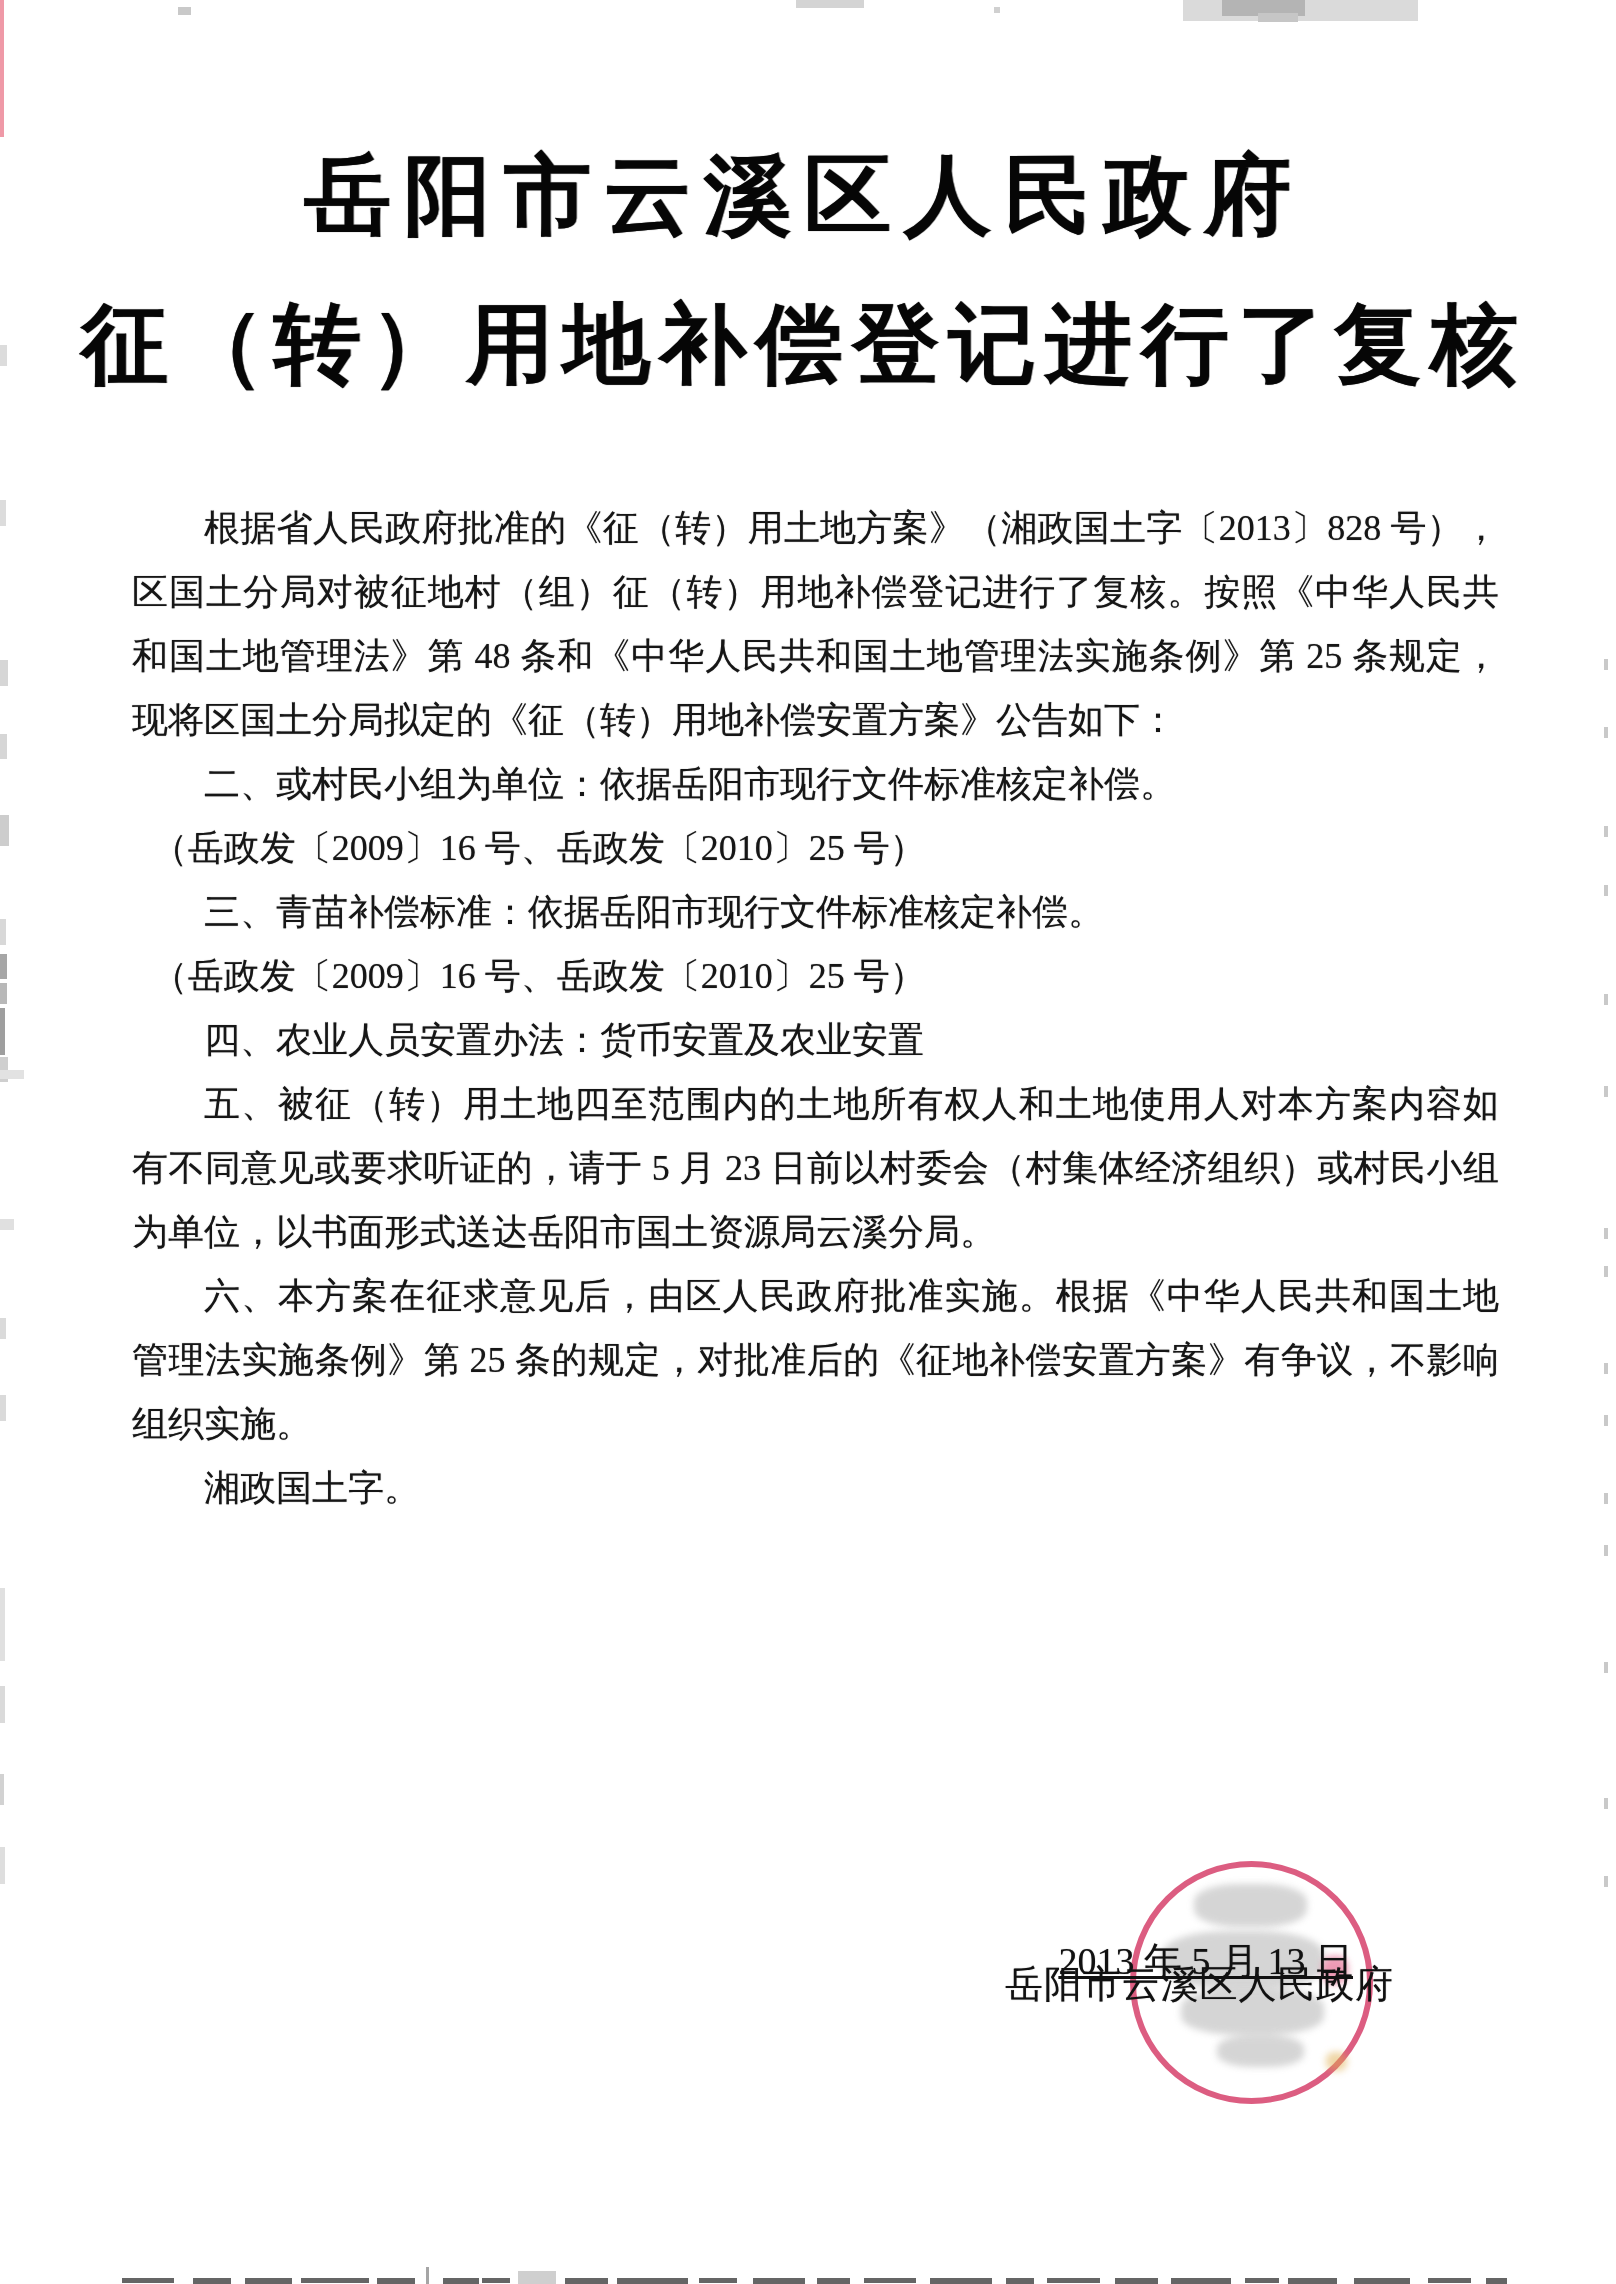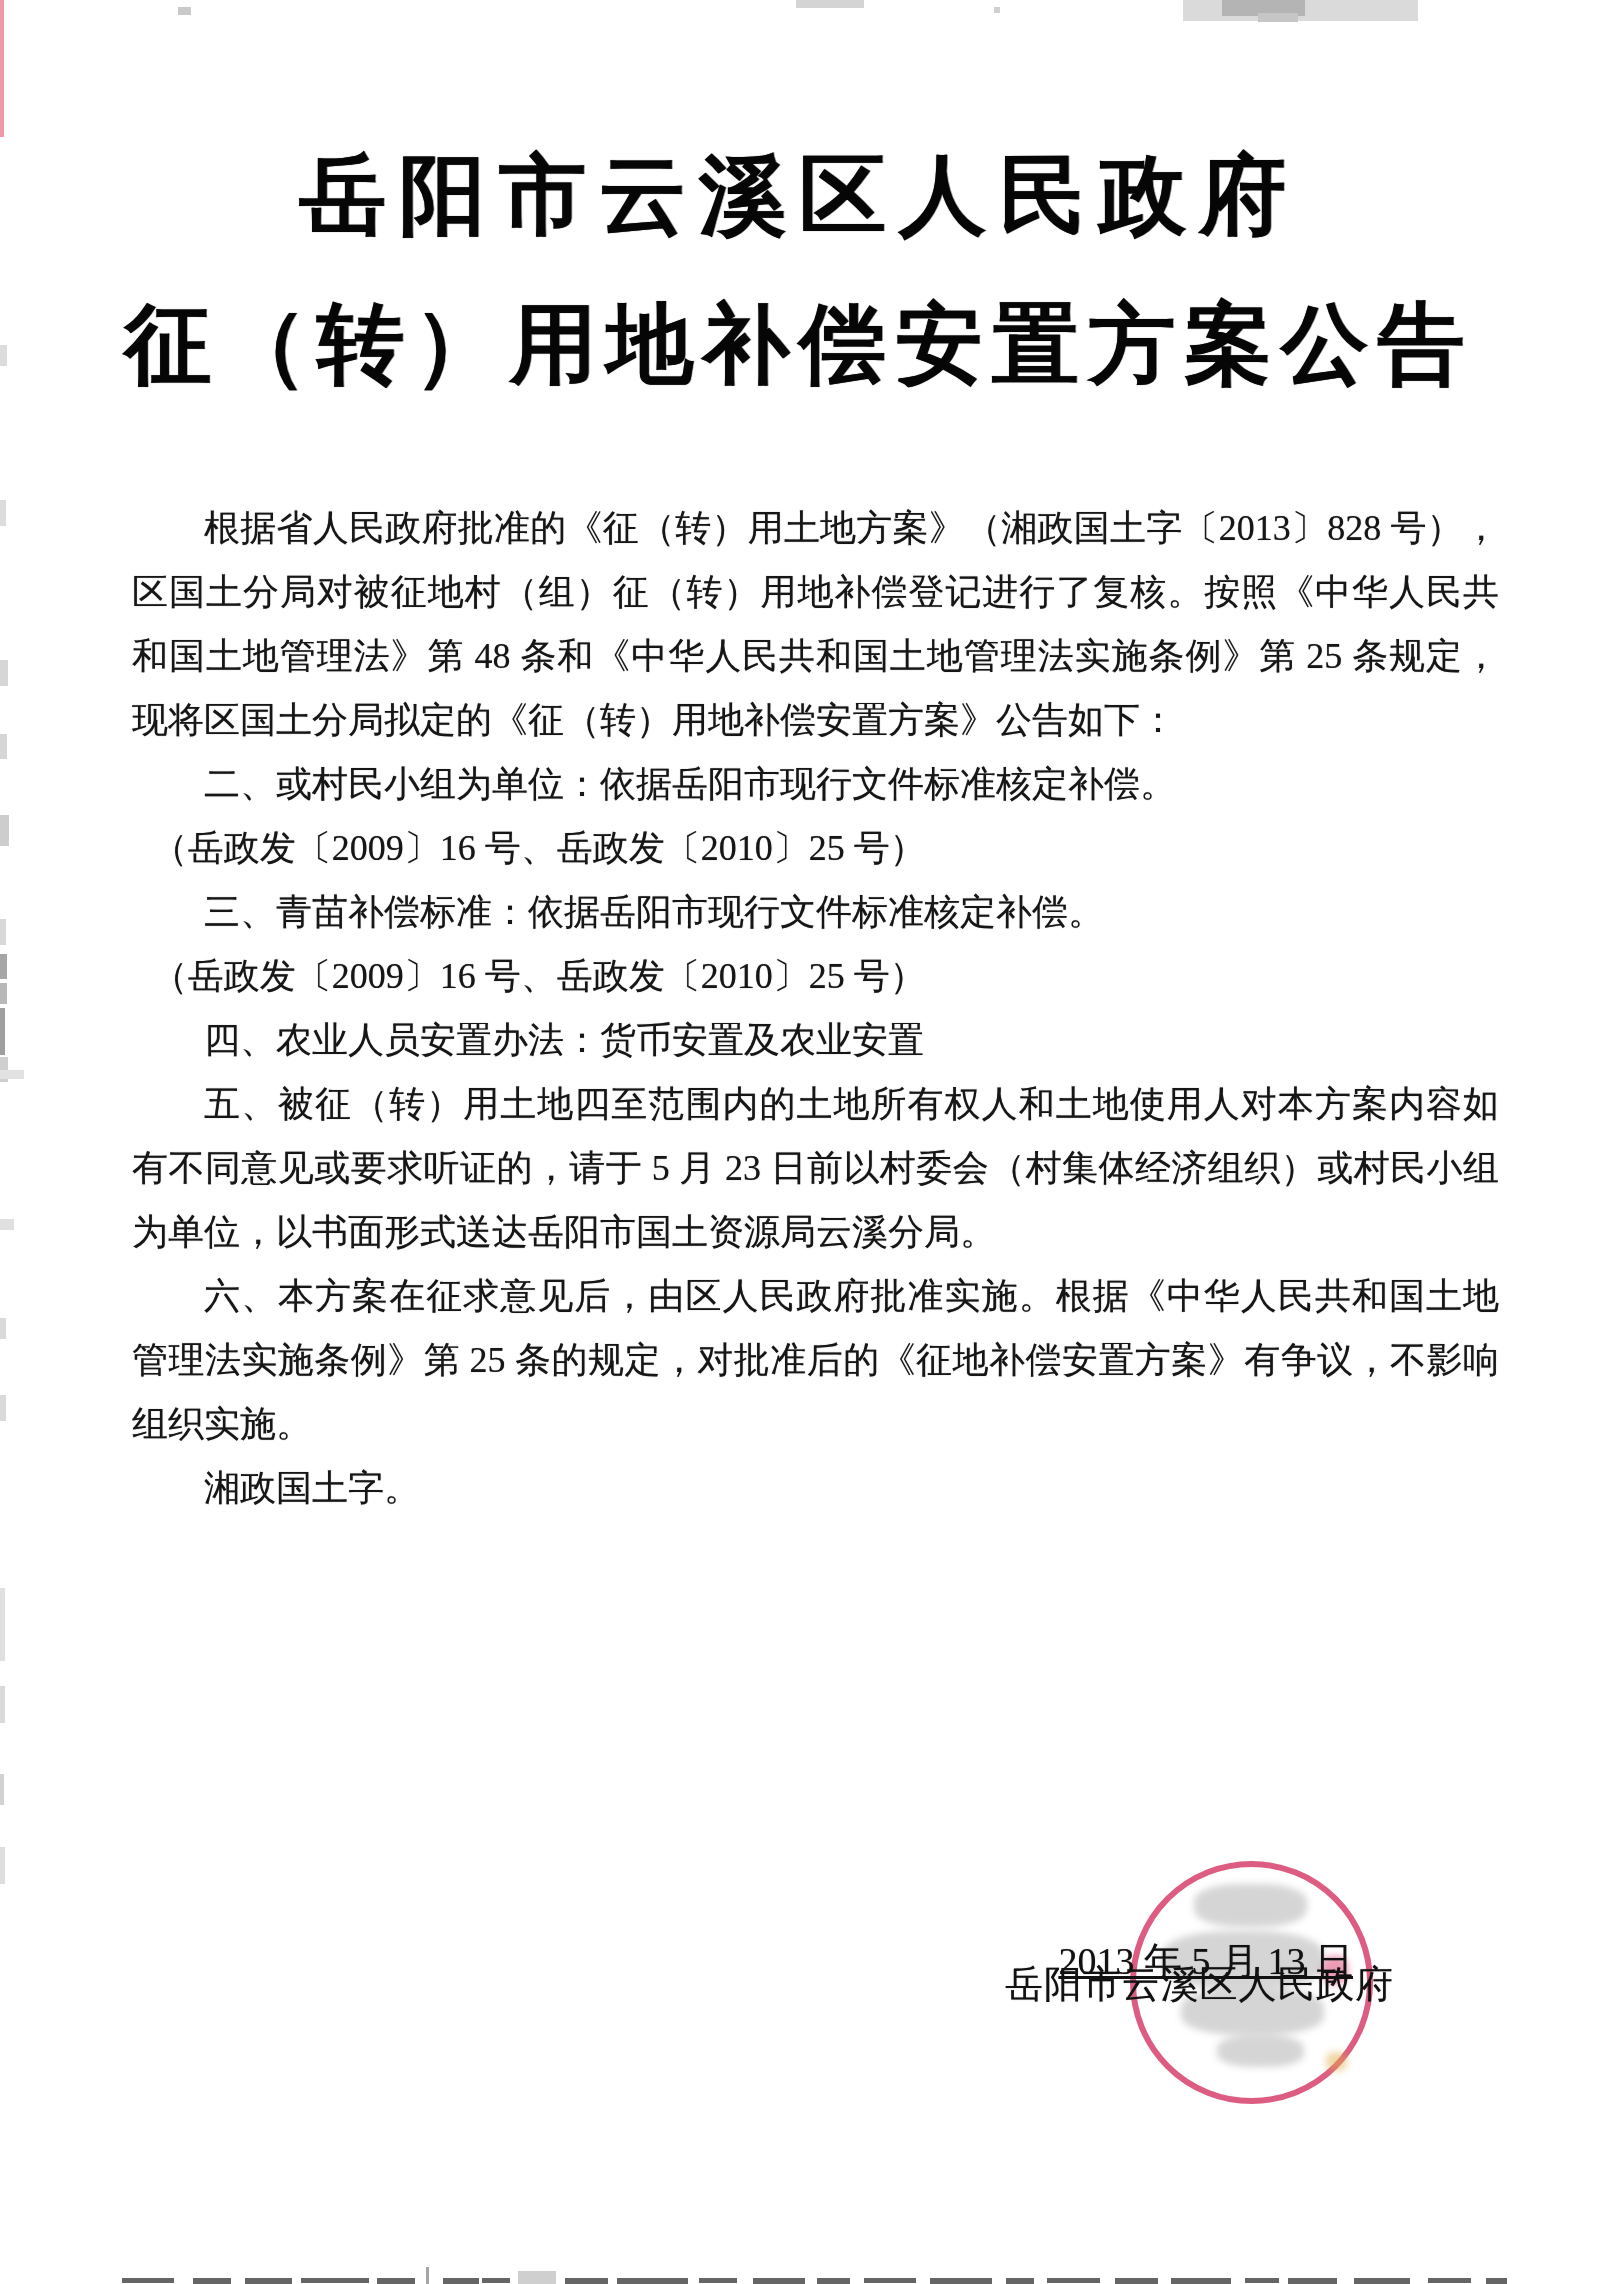--- a/index.html
+++ b/index.html
@@ -6,20 +6,21 @@
     margin: 0; padding: 0; background: #ffffff;
   }
   .page {
     position: relative;
     width: 1598px;
     height: 2284px;
     background: #ffffff;
     overflow: hidden;
     font-family: "Liberation Serif", "DejaVu Serif", serif;
     color: #161616;
+    padding-left: 10px;
   }
   .title {
     position: absolute;
     left: 0;
     width: 100%;
     text-align: center;
     font-weight: bold;
     color: #060606;
     white-space: nowrap;
     z-index: 2;
@@ -72,21 +73,21 @@
     border-radius: 40%;
   }
   .af { position: absolute; z-index: 4; }
 </style>
 </head>
 <body>
 
 <div class="page">
 
   <div class="title t1">岳阳市云溪区人民政府</div>
-  <div class="title t2">征（转）用地补偿安置方案公告</div>
+  <div class="title t2">征（转）用地补偿登记进行了复核</div>
 
   <div class="body-text">
     <p class="ind2">根据省人民政府批准的《征（转）用土地方案》（湘政国土字〔2013〕828 号），区国土分局对被征地村（组）征（转）用地补偿登记进行了复核。按照《中华人民共和国土地管理法》第 48 条和《中华人民共和国土地管理法实施条例》第 25 条规定，现将区国土分局拟定的《征（转）用地补偿安置方案》公告如下：</p>
     <p class="ind2">二、或村民小组为单位：依据岳阳市现行文件标准核定补偿。</p>
     <p class="ind-half">（岳政发〔2009〕16 号、岳政发〔2010〕25 号）</p>
     <p class="ind2">三、青苗补偿标准：依据岳阳市现行文件标准核定补偿。</p>
     <p class="ind-half">（岳政发〔2009〕16 号、岳政发〔2010〕25 号）</p>
     <p class="ind2">四、农业人员安置办法：货币安置及农业安置</p>
     <p class="ind2">五、被征（转）用土地四至范围内的土地所有权人和土地使用人对本方案内容如有不同意见或要求听证的，请于 5 月 23 日前以村委会（村集体经济组织）或村民小组为单位，以书面形式送达岳阳市国土资源局云溪分局。</p>
     <p class="ind2">六、本方案在征求意见后，由区人民政府批准实施。根据《中华人民共和国土地管理法实施条例》第 25 条的规定，对批准后的《征地补偿安置方案》有争议，不影响组织实施。</p>

